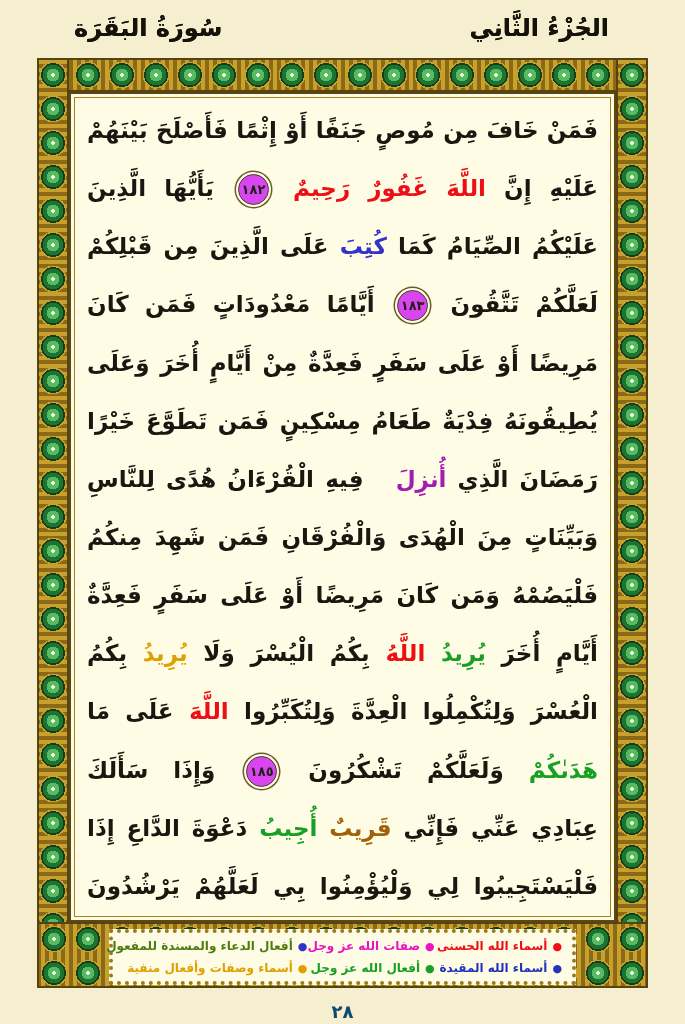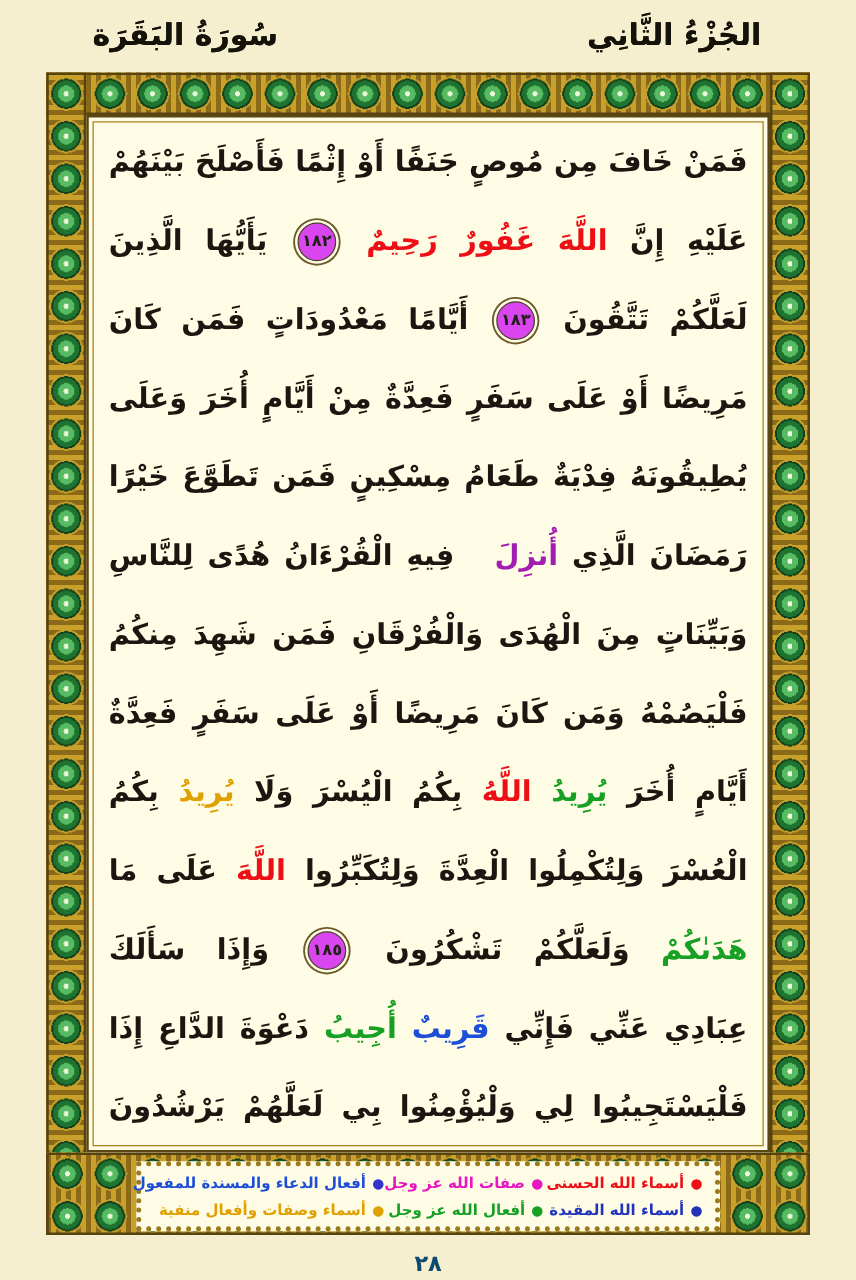--- a/index.html
+++ b/index.html
@@ -119,46 +119,47 @@
   <div class="frame">
     <div class="orn orn-top"></div>
     <div class="orn orn-left"></div>
     <div class="orn orn-right"></div>
     <div class="orn orn-bottom"></div>
 
     <div class="paper">
       <div class="quran-text">
           <div class="qline"><span style="color: rgb(27, 23, 16);">فَمَنْ خَافَ مِن مُوصٍ جَنَفًا أَوْ إِثْمًا فَأَصْلَحَ بَيْنَهُمْ فَلَا إِثْمَ</span></div>
           <div class="qline"><span style="color: rgb(27, 23, 16);">عَلَيْهِ إِنَّ </span><span style="color: rgb(236, 16, 22);">اللَّهَ غَفُورٌ رَحِيمٌ </span><span class="vbadge">١٨٢</span><span style="color: rgb(27, 23, 16);"> يَأَيُّهَا الَّذِينَ ءَامَنُوا </span></div>
+          <div class="qline"><span style="color: rgb(27, 23, 16);">عَلَيْكُمُ الصِّيَامُ كَمَا </span><span style="color: rgb(51, 51, 204);">كُتِبَ</span><span style="color: rgb(27, 23, 16);"> عَلَى الَّذِينَ مِن قَبْلِكُمْ</span></div>
           <div class="qline"><span style="color: rgb(27, 23, 16);">لَعَلَّكُمْ تَتَّقُونَ </span><span class="vbadge">١٨٣</span><span style="color: rgb(27, 23, 16);"> أَيَّامًا مَعْدُودَاتٍ فَمَن كَانَ مِنكُم</span></div>
           <div class="qline"><span style="color: rgb(27, 23, 16);">مَرِيضًا أَوْ عَلَى سَفَرٍ فَعِدَّةٌ مِنْ أَيَّامٍ أُخَرَ وَعَلَى الَّذِينَ</span></div>
           <div class="qline"><span style="color: rgb(27, 23, 16);">يُطِيقُونَهُ فِدْيَةٌ طَعَامُ مِسْكِينٍ فَمَن تَطَوَّعَ خَيْرًا فَهُوَ خَيْرٌ</span></div>
           <div class="qline"><span style="color: rgb(27, 23, 16);">رَمَضَانَ الَّذِي </span><span style="color: #a21caf; margin-left: 21px;">أُنزِلَ</span><span style="color: rgb(27, 23, 16);"> فِيهِ الْقُرْءَانُ هُدًى لِلنَّاسِ</span></div>
           <div class="qline"><span style="color: rgb(27, 23, 16);">وَبَيِّنَاتٍ مِنَ الْهُدَى وَالْفُرْقَانِ فَمَن شَهِدَ مِنكُمُ الشَّهْرَ</span></div>
           <div class="qline"><span style="color: rgb(27, 23, 16);">فَلْيَصُمْهُ وَمَن كَانَ مَرِيضًا أَوْ عَلَى سَفَرٍ فَعِدَّةٌ مِنْ</span></div>
           <div class="qline"><span style="color: rgb(27, 23, 16);">أَيَّامٍ أُخَرَ </span><span style="color: rgb(23, 160, 36);">يُرِيدُ</span><span style="color: rgb(27, 23, 16);"> </span><span style="color: rgb(236, 16, 22);">اللَّهُ</span><span style="color: rgb(27, 23, 16);"> بِكُمُ الْيُسْرَ وَلَا </span><span style="color: rgb(223, 160, 0);">يُرِيدُ</span><span style="color: rgb(27, 23, 16);"> بِكُمُ</span></div>
           <div class="qline"><span style="color: rgb(27, 23, 16);">الْعُسْرَ وَلِتُكْمِلُوا الْعِدَّةَ وَلِتُكَبِّرُوا </span><span style="color: rgb(236, 16, 22);">اللَّهَ</span><span style="color: rgb(27, 23, 16);"> عَلَى مَا</span></div>
           <div class="qline"><span style="color: rgb(23, 160, 36);">هَدَىٰكُمْ</span><span style="color: rgb(27, 23, 16);"> وَلَعَلَّكُمْ تَشْكُرُونَ </span><span class="vbadge">١٨٥</span><span style="color: rgb(27, 23, 16);"> وَإِذَا سَأَلَكَ</span></div>
-          <div class="qline"><span style="color: rgb(27, 23, 16);">عِبَادِي عَنِّي فَإِنِّي </span><span style="color: #1d4ed8;">قَرِيبٌ</span><span style="color: rgb(27, 23, 16);"> </span><span style="color: rgb(23, 160, 36);">أُجِيبُ</span><span style="color: rgb(27, 23, 16);"> دَعْوَةَ الدَّاعِ إِذَا دَعَانِ</span></div>
+          <div class="qline"><span style="color: rgb(27, 23, 16);">عِبَادِي عَنِّي فَإِنِّي </span><span style="color: #a16207;">قَرِيبٌ</span><span style="color: rgb(27, 23, 16);"> </span><span style="color: rgb(23, 160, 36);">أُجِيبُ</span><span style="color: rgb(27, 23, 16);"> دَعْوَةَ الدَّاعِ إِذَا دَعَانِ</span></div>
           <div class="qline"><span style="color: rgb(27, 23, 16);">فَلْيَسْتَجِيبُوا لِي وَلْيُؤْمِنُوا بِي لَعَلَّهُمْ يَرْشُدُونَ </span></div>
         </div>
     </div>
 
     <div class="legend">
         <div class="legend-item">
           <span class="legend-dot" style="color: rgb(236, 16, 22);">●</span>
           <span style="color: rgb(236, 16, 22);">أسماء الله الحسنى</span>
         </div>
         <div class="legend-item">
           <span class="legend-dot" style="color: rgb(232, 22, 192);">●</span>
           <span style="color: rgb(232, 22, 192);">صفات الله عز وجل</span>
         </div>
         <div class="legend-item">
           <span class="legend-dot" style="color: rgb(51, 51, 204);">●</span>
-          <span style="color: #1d4ed8; padding-left: 32px;">أفعال الدعاء والمسندة للمفعول</span>
+          <span style="color: #4d7c0f; padding-left: 32px;">أفعال الدعاء والمسندة للمفعول</span>
         </div>
         <div class="legend-item">
           <span class="legend-dot" style="color: rgb(34, 51, 187);">●</span>
           <span style="color: rgb(34, 51, 187);">أسماء الله المقيدة</span>
         </div>
         <div class="legend-item">
           <span class="legend-dot" style="color: rgb(23, 160, 36);">●</span>
           <span style="color: rgb(23, 160, 36);">أفعال الله عز وجل</span>
         </div>
         <div class="legend-item">

